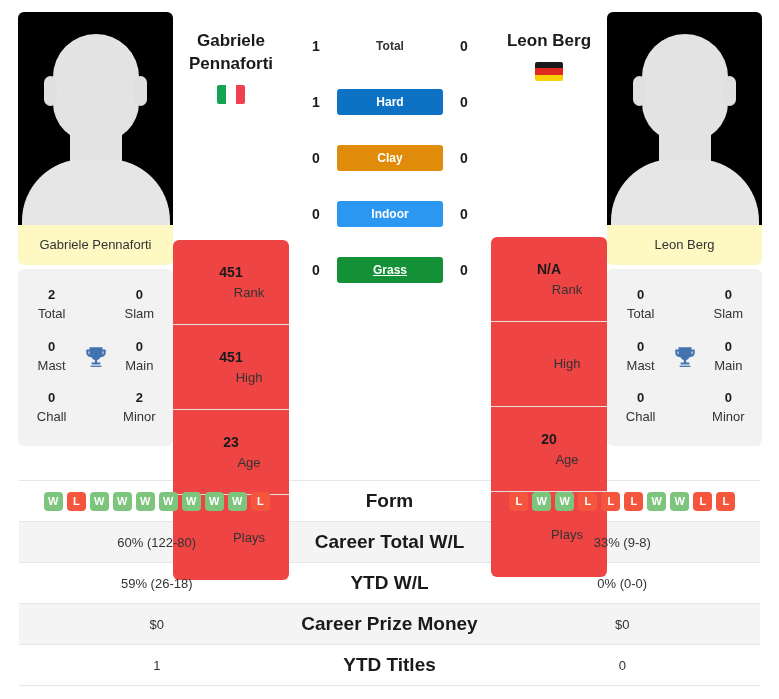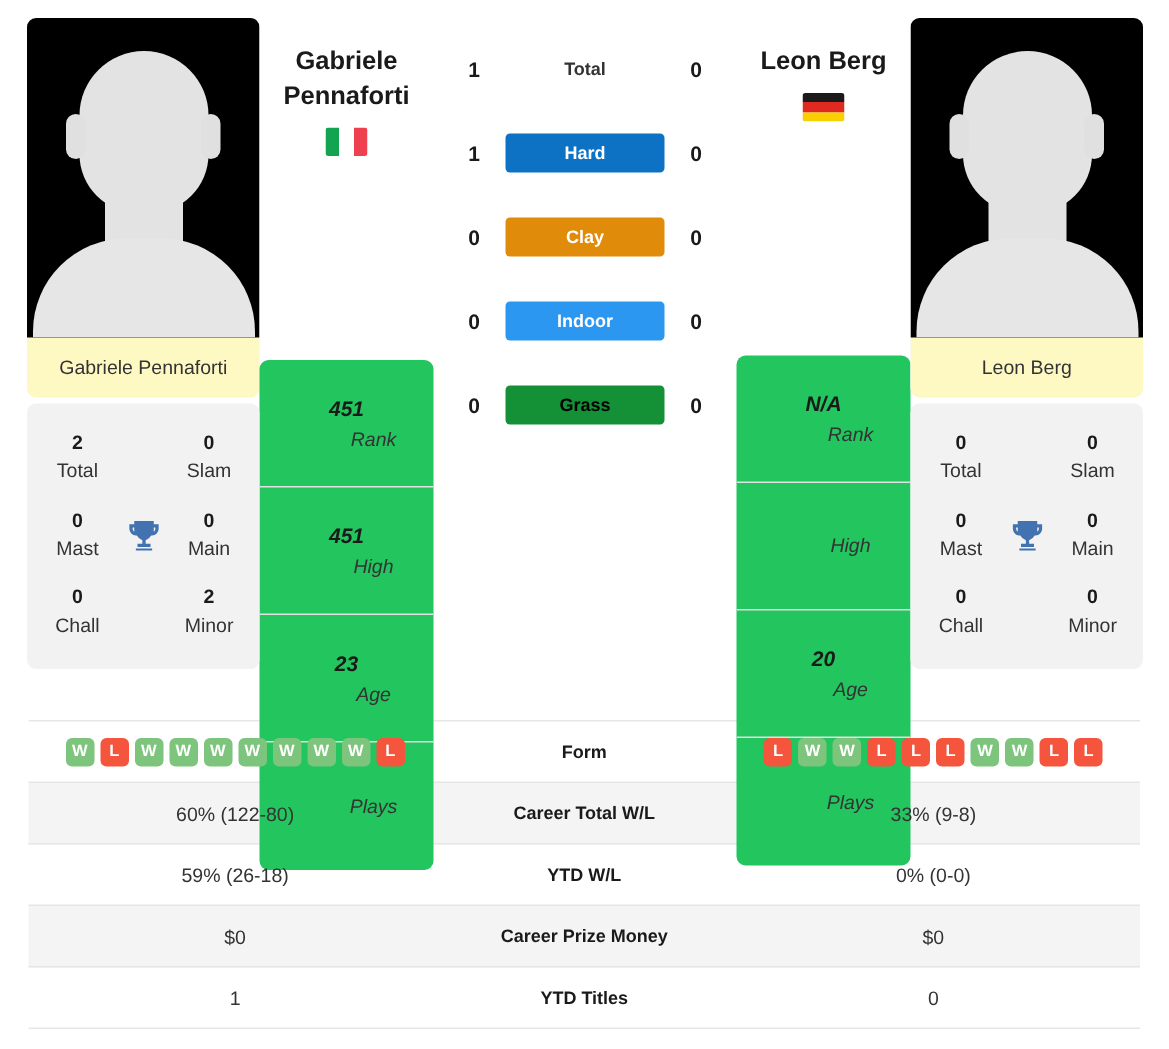--- a/index.html
+++ b/index.html
@@ -122,24 +122,23 @@
     align-items: center;
     justify-content: center;
   }
 
   
   .rank-col {
     width: 116px;
     flex: 0 0 116px;
   }
   .rank-card {
-    background: #22c55e;
+    background: #ef4444;
     border-radius: 6px;
     overflow: hidden;
-    font-style: italic;
   }
   .rank-cell {
     height: 85px;
     display: flex;
     flex-direction: column;
     align-items: center;
     justify-content: center;
     border-bottom: 1px solid #e2e2e2;
   }
   .rank-cell:last-child { border-bottom: none; }
@@ -232,21 +231,21 @@
   .stat-row.alt { background: #f4f4f4; }
   .stat-left, .stat-right {
     flex: 1 1 0;
     text-align: center;
     font-size: 13px;
     color: #333333;
   }
   .stat-mid {
     width: 190px;
     text-align: center;
-    font-size: 12px;
+    font-size: 19px;
     font-weight: bold;
     color: #1a1a1a;
   }
   .form-strip {
     display: flex;
     justify-content: center;
     gap: 4px;
   }
   .form-badge {
     width: 19px;
@@ -371,21 +370,21 @@
           <div class="h2h-label surface" style="background: rgb(224, 140, 10); color: rgb(255, 255, 255);">Clay</div>
           <div class="h2h-score">0</div>
         </div>
         <div class="h2h-row">
           <div class="h2h-score">0</div>
           <div class="h2h-label surface" style="background: rgb(43, 151, 240); color: rgb(255, 255, 255);">Indoor</div>
           <div class="h2h-score">0</div>
         </div>
         <div class="h2h-row">
           <div class="h2h-score">0</div>
-          <div class="h2h-label surface" style="background: rgb(20, 144, 55); color: #000000;">Grass</div>
+          <div class="h2h-label surface" style="background: rgb(20, 144, 55); color: #ffffff; text-decoration: underline;">Grass</div>
           <div class="h2h-score">0</div>
         </div>
       </div>
   </div>
 
   <div class="rank-col">
     <div class="name-head right">
       <div>Leon Berg</div>
     </div>
     <div class="flag-wrap">

